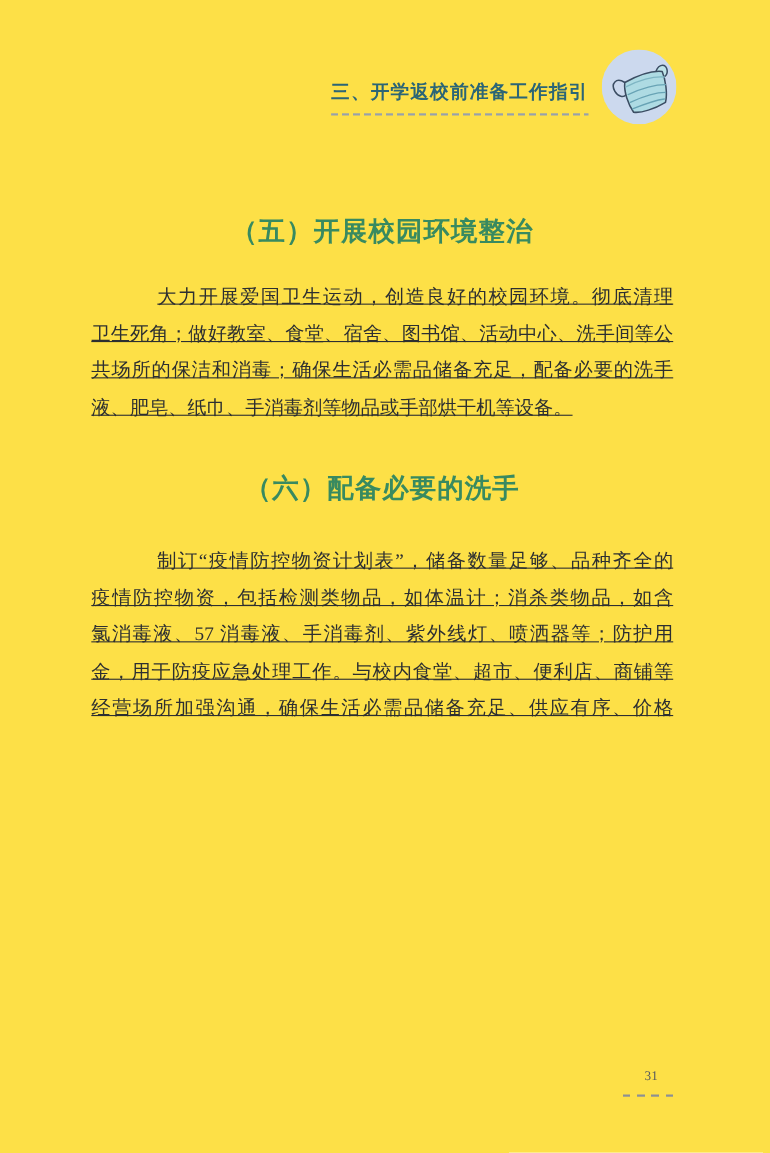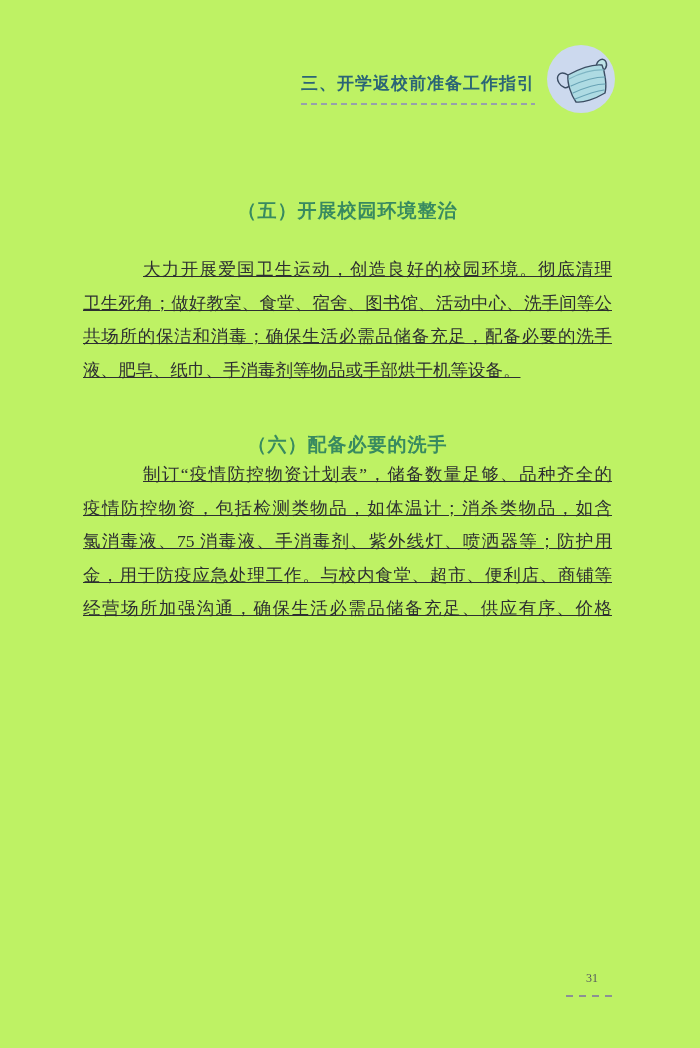--- a/index.html
+++ b/index.html
@@ -6,21 +6,21 @@
     --header-title:#2b6576;
     --section-heading:#388a60;
     --body-text:#2d2f31;
     --page-number:#55595e;
     --badge-bg:#ccd9ee;
     --mask-fill:#aedbe3;
     --mask-outline:#3b4d63;
   }
   html,body{margin:0;padding:0;background:#ffffff;}
   .page{
-    position:relative;width:700px;height:1048px;background:#bef264;
+    position:relative;width:700px;height:1048px;background:#fde047;
     font-family:"Liberation Serif","DejaVu Serif",serif;
     overflow:hidden;margin:0 auto;
   }
   
   .page-header{
     position:absolute;top:45px;right:85px;
     display:flex;align-items:flex-start;gap:12px;
   }
   .header-text{padding-top:27px;display:flex;flex-direction:column;}
   .chapter-title{
@@ -29,32 +29,32 @@
   }
   .dashed-rule{
     height:2px;margin-top:7px;
     background:repeating-linear-gradient(90deg,#97a1ab 0 6px,transparent 6px 10px);
   }
   .mask-badge{width:68px;height:68px;flex:0 0 auto;}
   
   .content{position:absolute;left:83px;top:0;width:529px;height:100%;}
   .section-heading{
     position:absolute;left:0;width:100%;margin:0;
-    text-align:center;font-size:19px;font-weight:bold;line-height:34px;
+    text-align:center;font-size:24px;font-weight:bold;line-height:34px;
     color:var(--section-heading);letter-spacing:1px;white-space:nowrap;
   }
   .heading-5{top:194px;}
   .heading-6{top:428px;}
   .para{
     position:absolute;left:0;width:100%;
     font-size:17.5px;line-height:33.5px;color:var(--body-text);
     font-feature-settings:"halt" 1;
   }
   .para-1{top:253px;}
-  .para-2{top:458px;}
+  .para-2{top:493px;}
   .line{text-align:justify;text-justify:inter-character;text-decoration:underline;}
   .line.j{text-align-last:justify;}
   .line.indent{text-indent:60px;}
   
   .page-footer{position:absolute;top:970px;left:560px;width:64px;text-align:center;}
   .page-number{font-size:12px;line-height:17px;color:var(--page-number);}
   .footer-dashes{
     height:2px;margin-top:8px;margin-left:6px;width:52px;
     background:repeating-linear-gradient(90deg,#8c9094 0 7px,transparent 7px 13px);
   }
@@ -94,21 +94,21 @@
       <div class="line j">卫生死角；做好教室、食堂、宿舍、图书馆、活动中心、洗手间等公</div>
       <div class="line j">共场所的保洁和消毒；确保生活必需品储备充足，配备必要的洗手</div>
       <div class="line">液、肥皂、纸巾、手消毒剂等物品或手部烘干机等设备。</div>
     </div>
 
     <h2 class="section-heading heading-6">（六）配备必要的洗手</h2>
 
     <div class="para para-2">
       <div class="line j indent">制订“疫情防控物资计划表”，储备数量足够、品种齐全的</div>
       <div class="line j">疫情防控物资，包括检测类物品，如体温计；消杀类物品，如含</div>
-      <div class="line j">氯消毒液、75 消毒液、手消毒剂、紫外线灯、喷洒器等；防护用</div>
+      <div class="line j">氯消毒液、57 消毒液、手消毒剂、紫外线灯、喷洒器等；防护用</div>
       <div class="line j">金，用于防疫应急处理工作。与校内食堂、超市、便利店、商铺等</div>
       <div class="line j">经营场所加强沟通，确保生活必需品储备充足、供应有序、价格</div>
     </div>
 
   </main>
 
   <footer class="page-footer">
     <div class="page-number">31</div>
     <div class="footer-dashes"></div>
   </footer>

